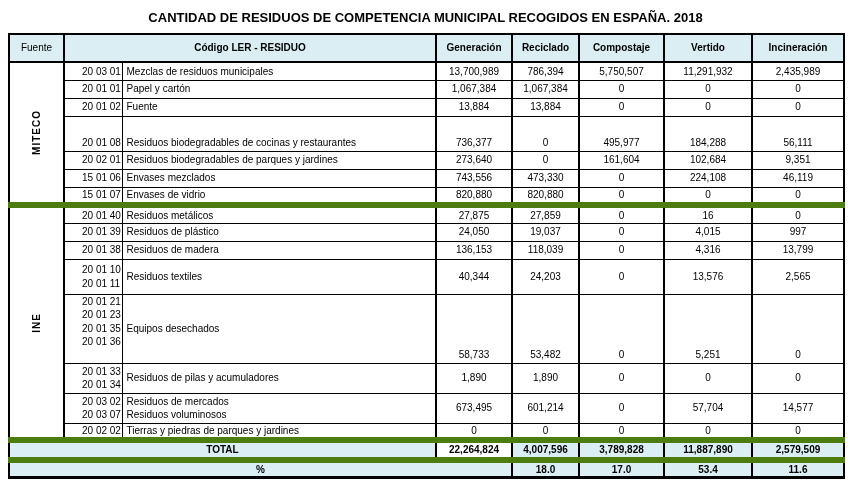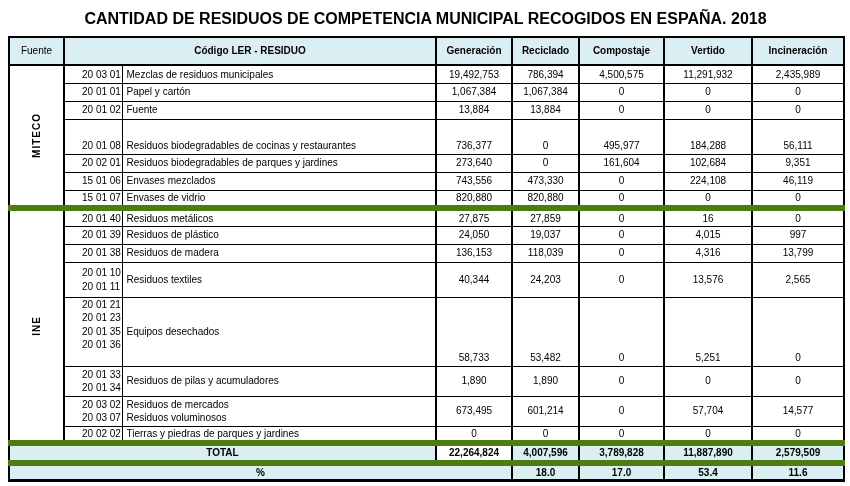--- a/index.html
+++ b/index.html
@@ -1,18 +1,18 @@
 <!DOCTYPE html>
 <html><head>
 <meta charset="utf-8">
 <style>
   html,body { margin:0; padding:0; background:#ffffff; }
   body { width:850px; height:486px; font-family:"Liberation Sans", sans-serif; color:#000; }
   .page { padding:7px 7px 0 8px; }
-  .title { font-size:16px; font-weight:bold; text-align:center; margin:3px 0 8px 0; }
+  .title { font-size:13px; font-weight:bold; text-align:center; margin:3px 0 8px 0; }
 
   table.residuos { border-collapse:collapse; table-layout:fixed; width:835px;
                    font-size:10px; border:2px solid #000; border-bottom:3px solid #000; }
   td, th { border:1px solid #000; padding:0 3px; overflow:hidden; line-height:1.35; }
 
   
   .tl { border-left:2px solid #000; }
   .tt { border-top:6px solid #4d7c0f; }
   .hb { border-bottom:2px solid #000; }
 
@@ -68,23 +68,23 @@
       <th class="bg-blue hb tl">Vertido</th>
       <th class="bg-blue hb tl">Incineración</th>
     </tr>
 
     <tr class="r18">
       <td rowspan="7" class="num">
             <div class="vlabel">MITECO</div>
           </td>
       <td class="code tl">20 03 01</td>
       <td class="desc">Mezclas de residuos municipales</td>
-      <td class="num tl">19,492,753</td>
+      <td class="num tl">13,700,989</td>
       <td class="num tl">786,394</td>
-      <td class="num tl">4,500,575</td>
+      <td class="num tl">5,750,507</td>
       <td class="num tl">11,291,932</td>
       <td class="num tl">2,435,989</td>
     </tr>
     <tr class="r18">
       <td class="code tl">20 01 01</td>
       <td class="desc">Papel y cartón</td>
       <td class="num tl">1,067,384</td>
       <td class="num tl">1,067,384</td>
       <td class="num tl">0</td>
       <td class="num tl">0</td>

